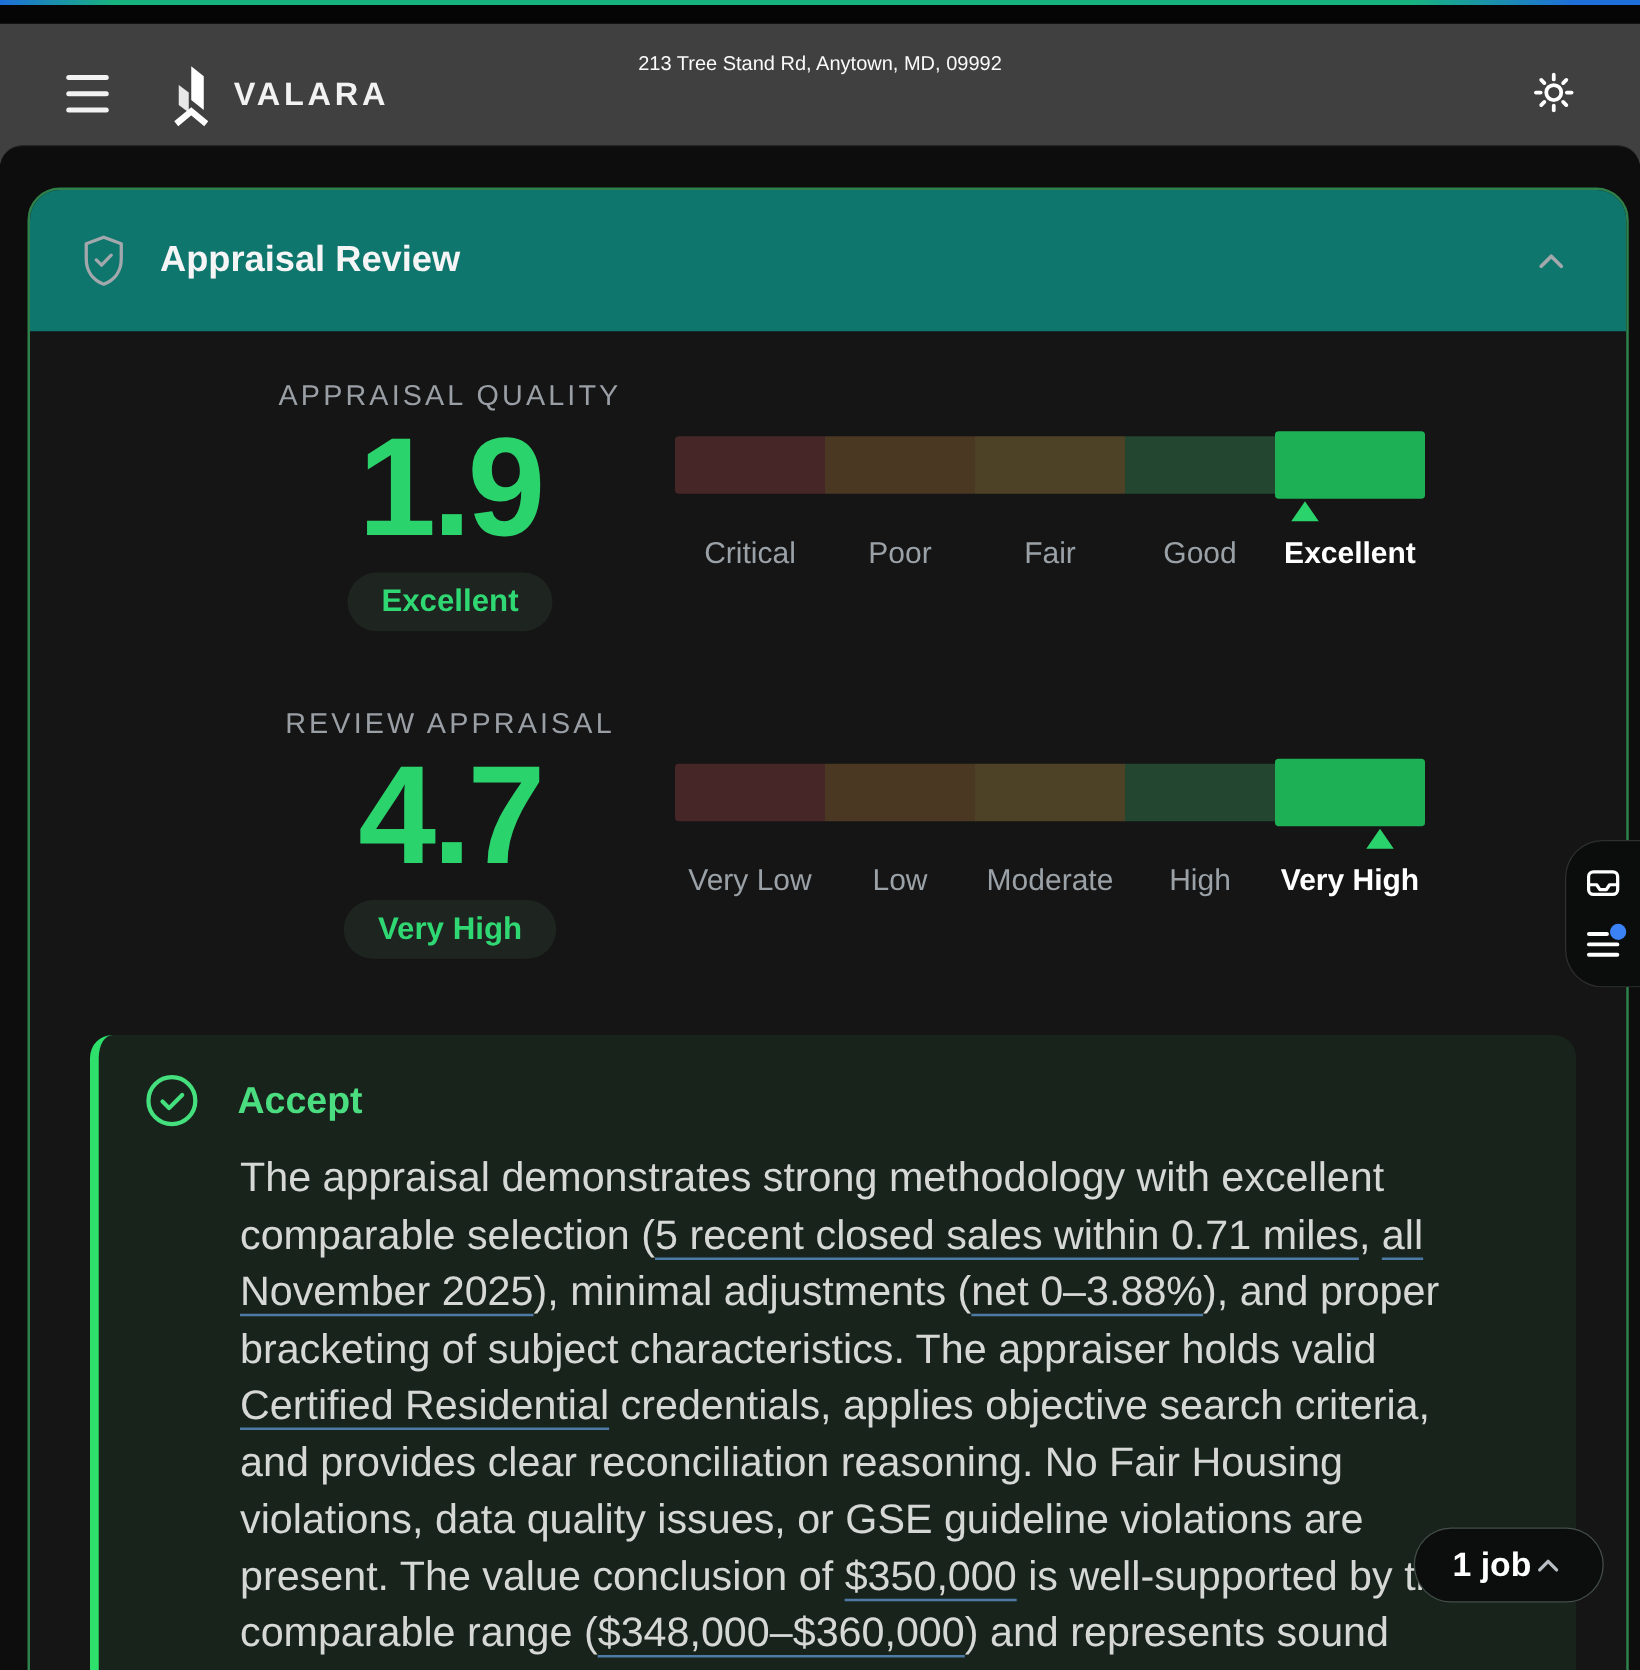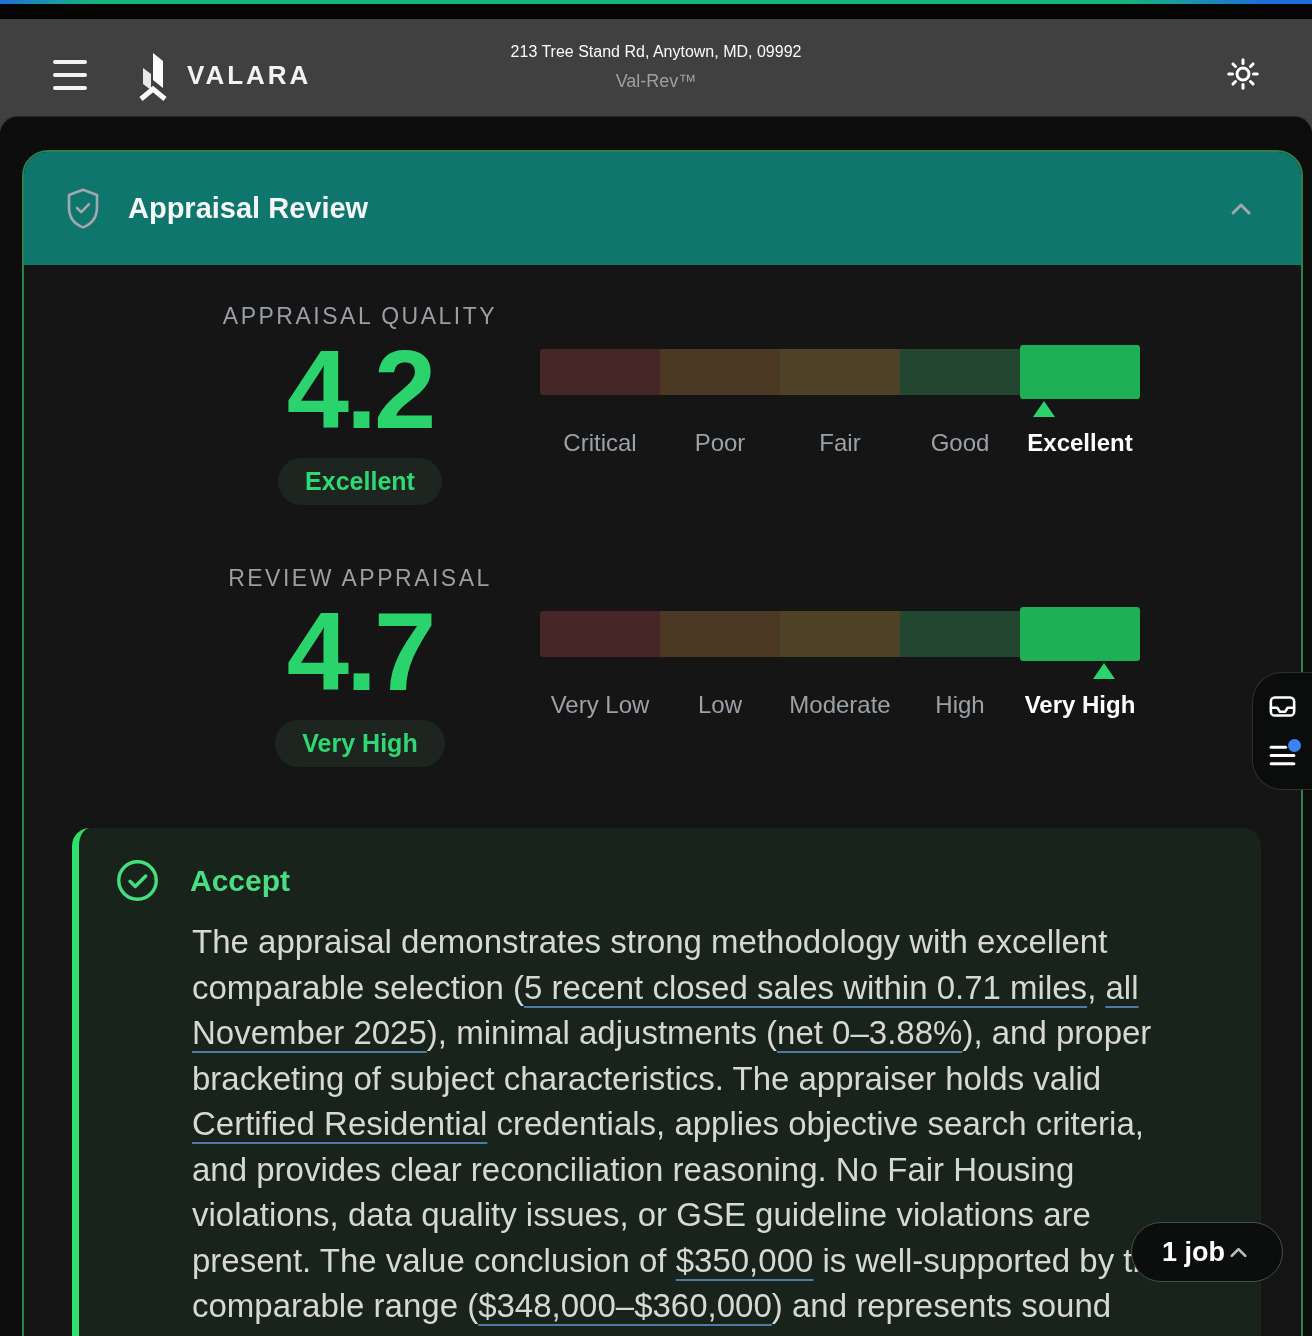--- a/index.html
+++ b/index.html
@@ -147,21 +147,20 @@
   <div class="brand">
     <svg width="46" height="54" viewBox="0 0 46 54">
       <path d="M12 20 L20 26 L20 42 L12 36 Z" fill="#e8e8e8"></path>
       <path d="M22 5 L32 13 L32 40 L22 32 Z" fill="#ffffff"></path>
       <path d="M10 51 L22 41 L34 51" stroke="#ffffff" stroke-width="5" fill="none"></path>
     </svg>
     <span class="brand-name">VALARA</span>
   </div>
   <div class="header-center">
     <div class="addr">213 Tree Stand Rd, Anytown, MD, 09992</div>
-    <div class="subtitle">Val-Rev™</div>
   </div>
   <button class="theme-btn" aria-label="theme">
     <svg width="36" height="36" viewBox="0 0 24 24" fill="none" stroke="#ffffff" stroke-width="2" stroke-linecap="round">
       <circle cx="12" cy="12" r="4"></circle>
       <line x1="12" y1="2.5" x2="12" y2="5"></line>
         <line x1="12" y1="19" x2="12" y2="21.5"></line>
       <line x1="2.5" y1="12" x2="5" y2="12"></line>
         <line x1="19" y1="12" x2="21.5" y2="12"></line>
       <line x1="5.3" y1="5.3" x2="7" y2="7"></line>
         <line x1="17" y1="17" x2="18.7" y2="18.7"></line>
@@ -182,21 +181,21 @@
       <svg class="chev" width="32" height="32" viewBox="0 0 24 24" fill="none" stroke="#a3a8ad" stroke-width="2.2" stroke-linecap="round" stroke-linejoin="round">
         <path d="M6 15 L12 9 L18 15"></path>
       </svg>
     </div>
 
     <div class="card-body">
 
       <div class="metric">
         <div class="metric-left">
           <div class="metric-label">APPRAISAL QUALITY</div>
-          <div class="metric-score">4.2</div>
+          <div class="metric-score">1.9</div>
           <div class="metric-badge">Excellent</div>
         </div>
         <div class="scale">
           <div class="scale-bar">
               <div class="seg" style="background: rgb(71, 38, 40);"></div>
               <div class="seg" style="background: rgb(74, 56, 35);"></div>
               <div class="seg" style="background: rgb(77, 66, 38);"></div>
               <div class="seg" style="background: rgb(34, 70, 47);"></div>
               <div class="seg active" style="background: rgb(29, 176, 84);"></div>
             </div>

